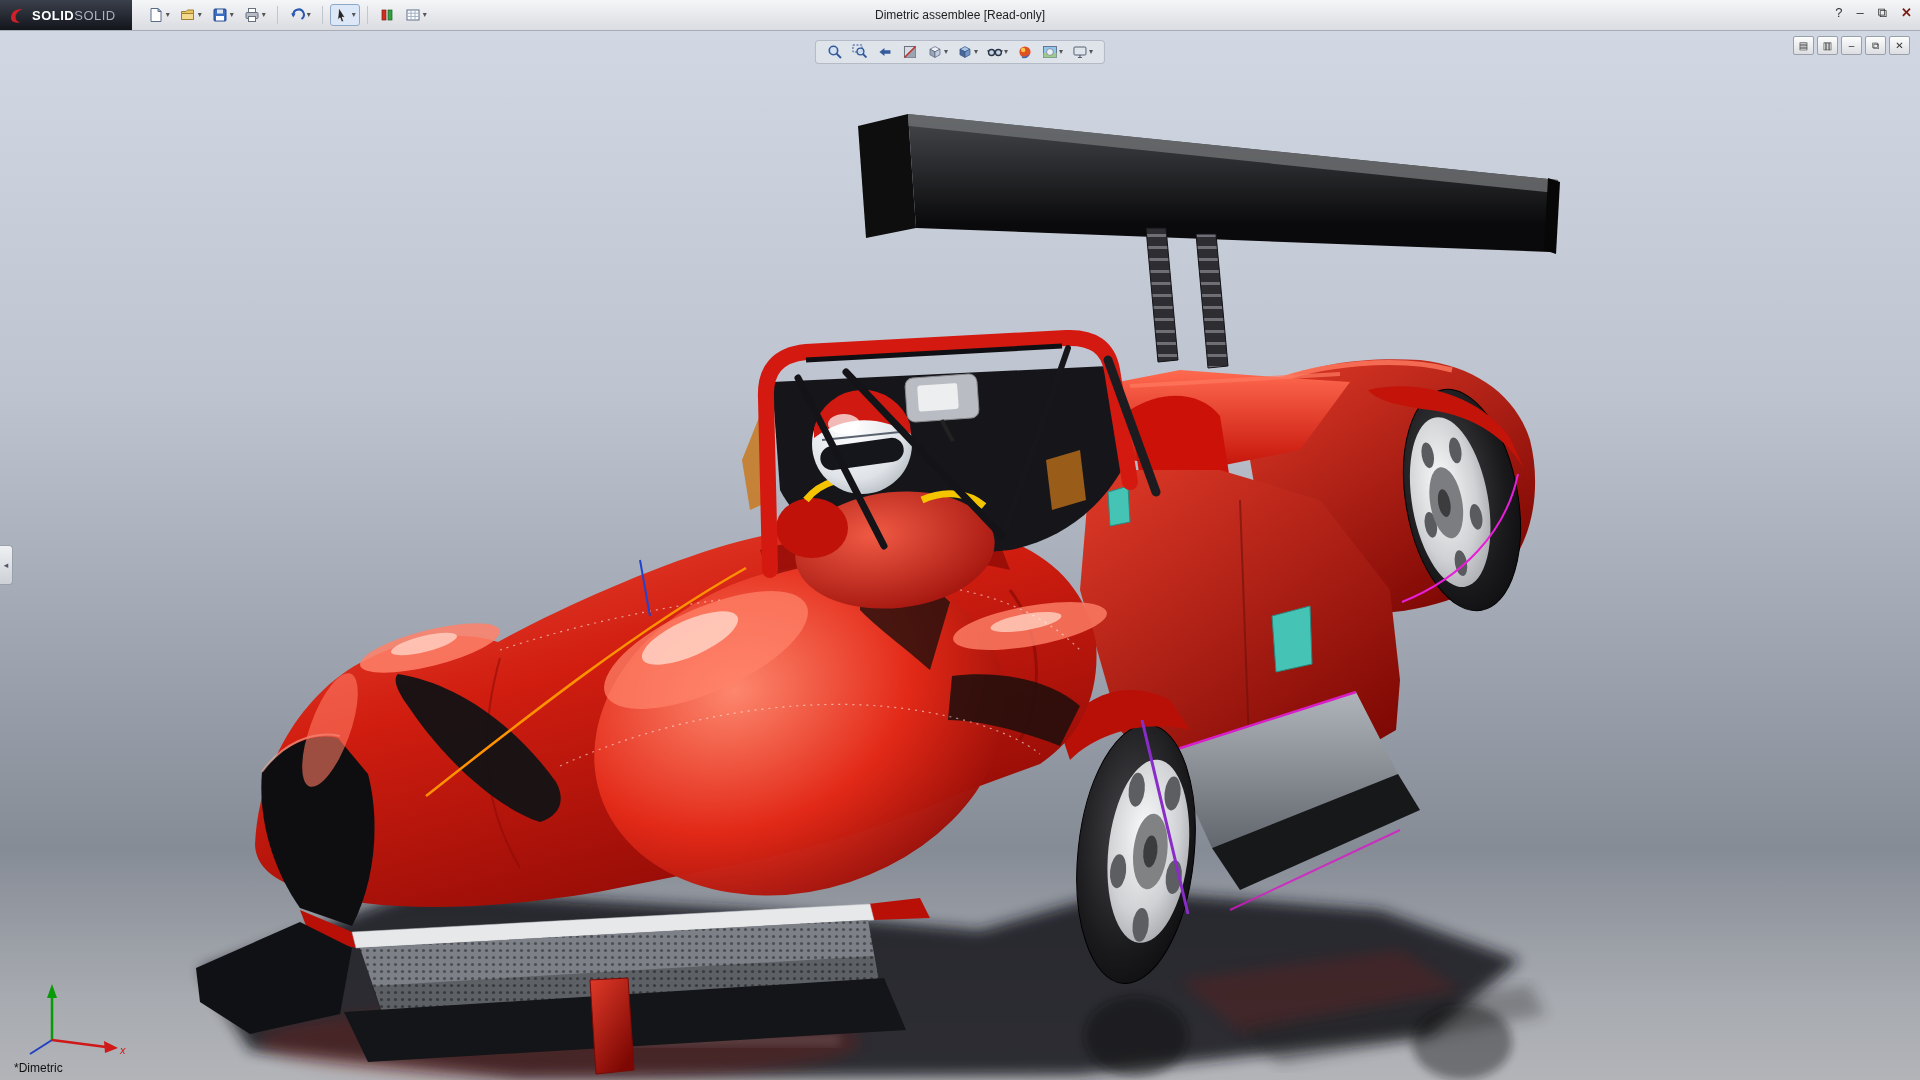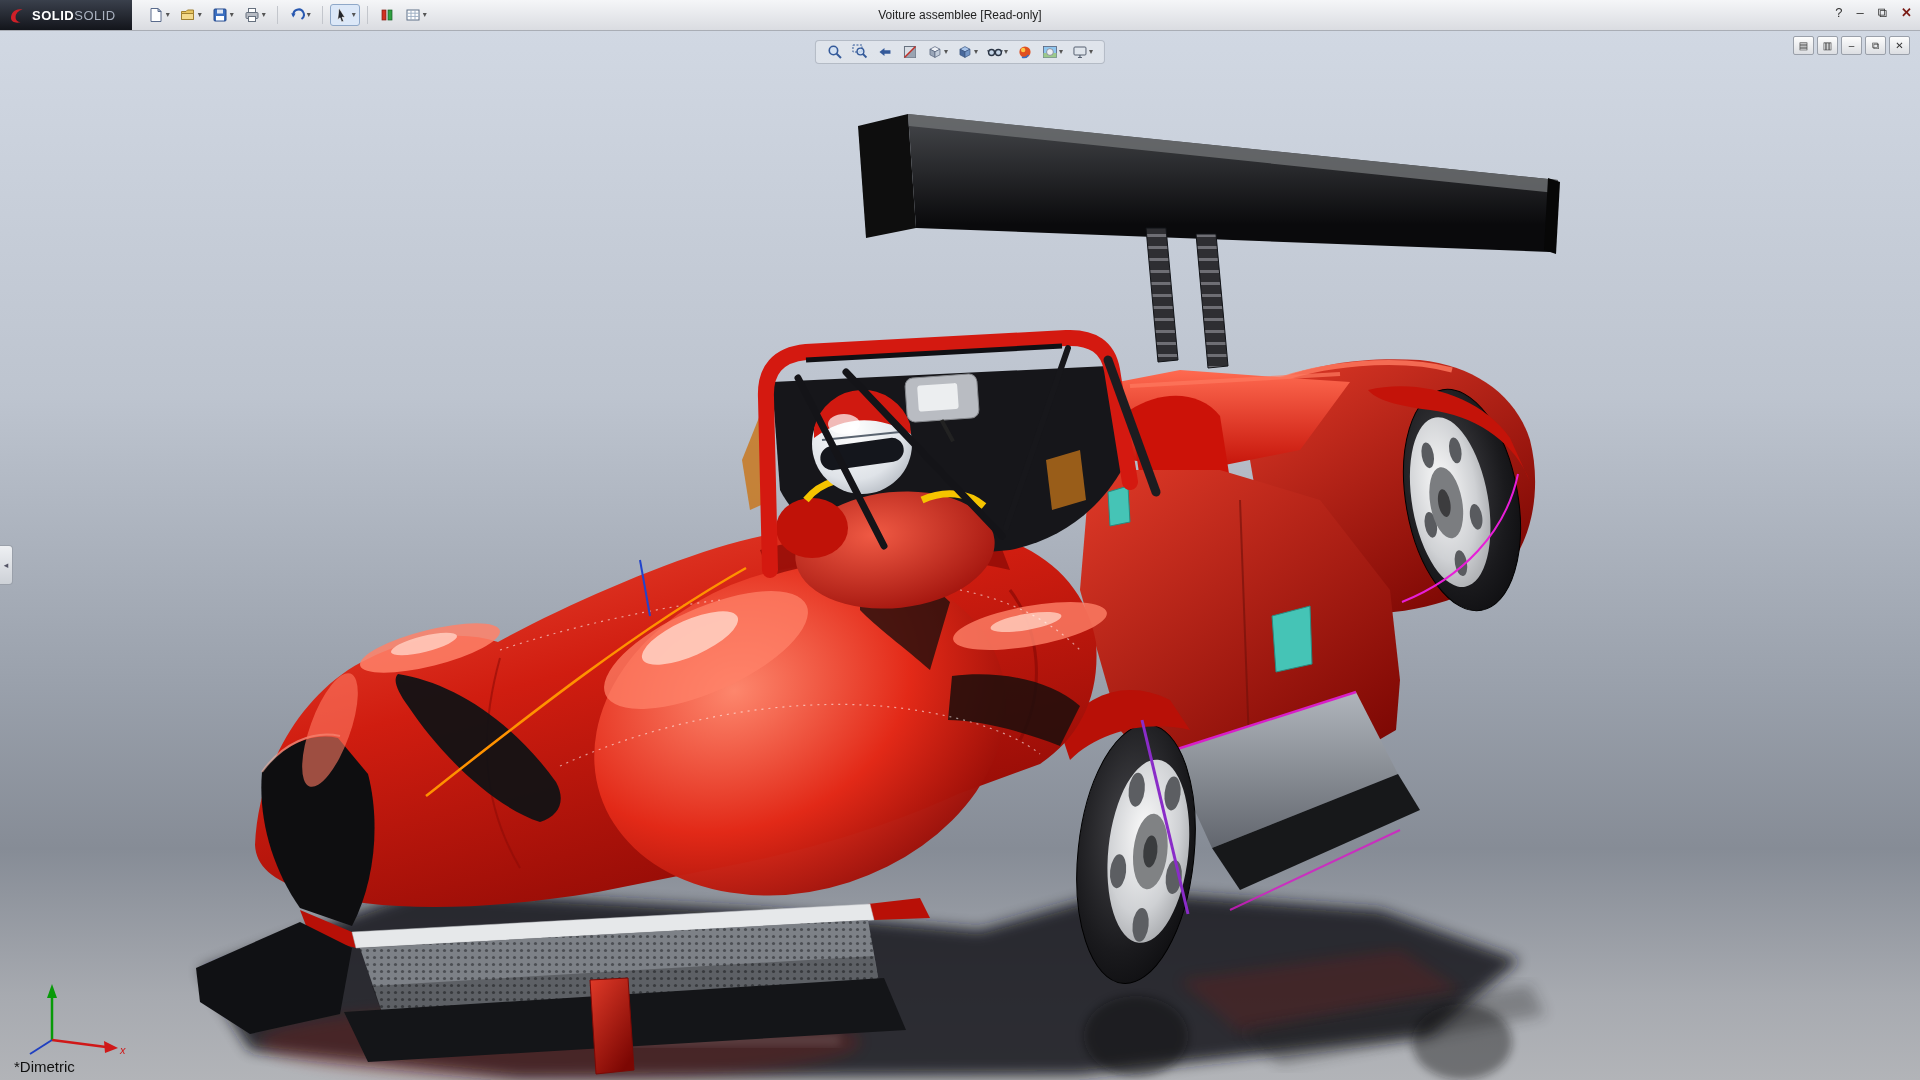--- a/index.html
+++ b/index.html
@@ -34,21 +34,21 @@
   .doc-controls{position:absolute;top:6px;right:10px;display:flex;gap:3px;z-index:10;}
   .doc-btn{width:19px;height:17px;border:1px solid #9aa0aa;border-radius:2px;
     background:linear-gradient(#fdfdfd,#dcdee2);font-size:10px;color:#333;
     display:flex;align-items:center;justify-content:center;}
   
   .side-tab{position:absolute;left:0;top:515px;width:12px;height:38px;z-index:10;
     background:linear-gradient(#eef0f3,#cdd1d7);border:1px solid #9aa0aa;border-left:none;
     border-radius:0 4px 4px 0;display:flex;align-items:center;justify-content:center;
     font-size:9px;color:#556;}
   
-  .orientation-label{position:absolute;left:14px;bottom:5px;font-size:15px;color:#101010;z-index:10;}
+  .orientation-label{position:absolute;left:14px;bottom:5px;font-size:12px;color:#101010;z-index:10;}
   .triad{position:absolute;left:12px;bottom:22px;z-index:10;}
   .icon16{display:block;}
 </style>
 </head>
 <body>
 
 <div class="titlebar">
   <div class="brand">
     <svg class="icon16" width="18" height="18" viewBox="0 0 18 18">
       <path d="M3,12 C3,5.5 8.5,1.8 14.5,3.6 C10.5,4.6 7.6,7.6 7.6,11.3 C7.6,14.2 9.6,16.2 12.6,16.2 C8,17.4 3,16.2 3,12 Z" fill="#d02028"></path>
@@ -111,21 +111,21 @@
     </div>
     <div class="tb-btn">
       <svg class="icon16" width="16" height="16" viewBox="0 0 16 16">
         <rect x="2" y="3" width="12" height="10" fill="#ffffff" stroke="#5f7088"></rect>
         <path d="M2,6.2 H14 M2,9.4 H14 M6,3 V13 M10,3 V13" stroke="#9fb0c4" stroke-width="1"></path>
       </svg>
         <span class="caret">▾</span>
     </div>
   </div>
 
-  <div class="title">Voiture assemblee [Read-only]</div>
+  <div class="title">Dimetric assemblee [Read-only]</div>
 
   <div class="win-controls">
     <span>?</span>
     <span>–</span>
     <span>⧉</span>
     <span class="win-close">✕</span>
   </div>
 </div>
 
 <div class="viewport">

